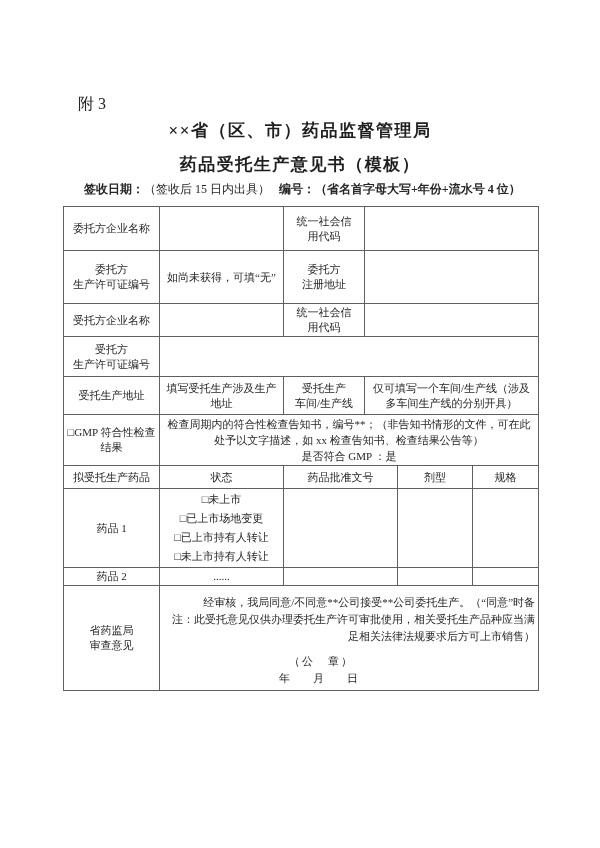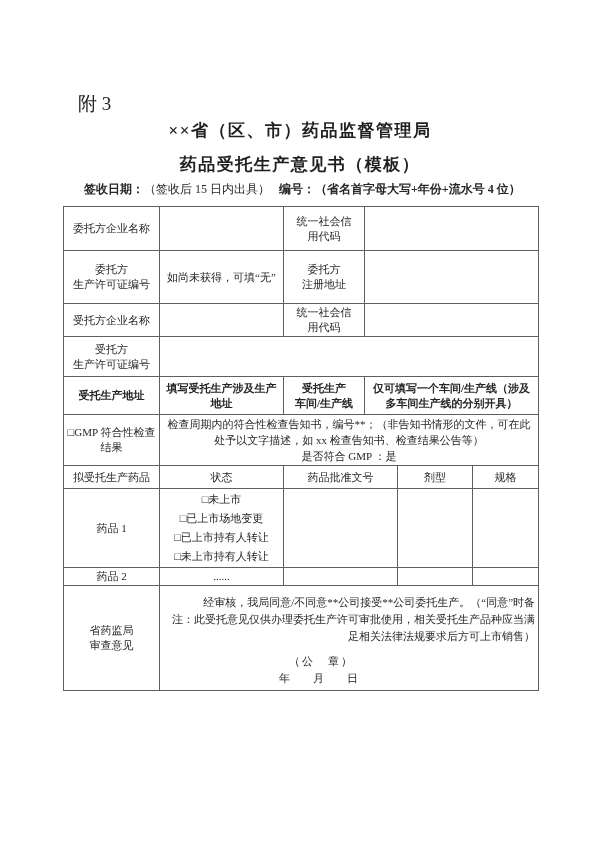--- a/index.html
+++ b/index.html
@@ -6,21 +6,21 @@
   .page{
     position:relative;
     width:600px;height:848px;
     background:#ffffff;
     font-family:"Liberation Serif", serif;
     color:#262626;
     overflow:hidden;
   }
   .attachment{
     position:absolute;left:78px;top:96px;
-    font-size:19px;line-height:16px;
+    font-size:16px;line-height:16px;
   }
   .title-line{
     position:absolute;left:0;width:600px;
     text-align:center;
     font-weight:bold;
     font-size:17px;line-height:30px;
     letter-spacing:1.5px;
     color:#1f1f1f;
   }
   .title-line.l1{top:116px;}
@@ -49,21 +49,21 @@
     word-break:break-all;
     overflow:hidden;
   }
   td.prewrap{white-space:pre-line;}
   td.left{
     text-align:left;
     padding:2px 7px;
     line-height:16px;
   }
   tr.r1{height:44px;} tr.r2{height:53px;} tr.r3{height:31px;font-family:Liberation Serif, serif;}
-  tr.r4{height:40px;} tr.r5{height:38px;font-weight:bold;} tr.r6{height:50px;}
+  tr.r4{height:40px;} tr.r5{height:38px;} tr.r6{height:50px;}
   tr.r7{height:40px;} tr.r8{height:23px;} tr.r9{height:79px;}
   tr.r10{height:18px;} tr.r11{height:105px;}
   tr.r9 td.left{line-height:19px;}
   tr.r7 td.left, tr.r6 td.left{line-height:16px;}
   .review-cell{vertical-align:top;}
   .review-para{
     text-indent:2em;
     text-align:right;
     line-height:17px;
     margin:4px 0 8px 0;

